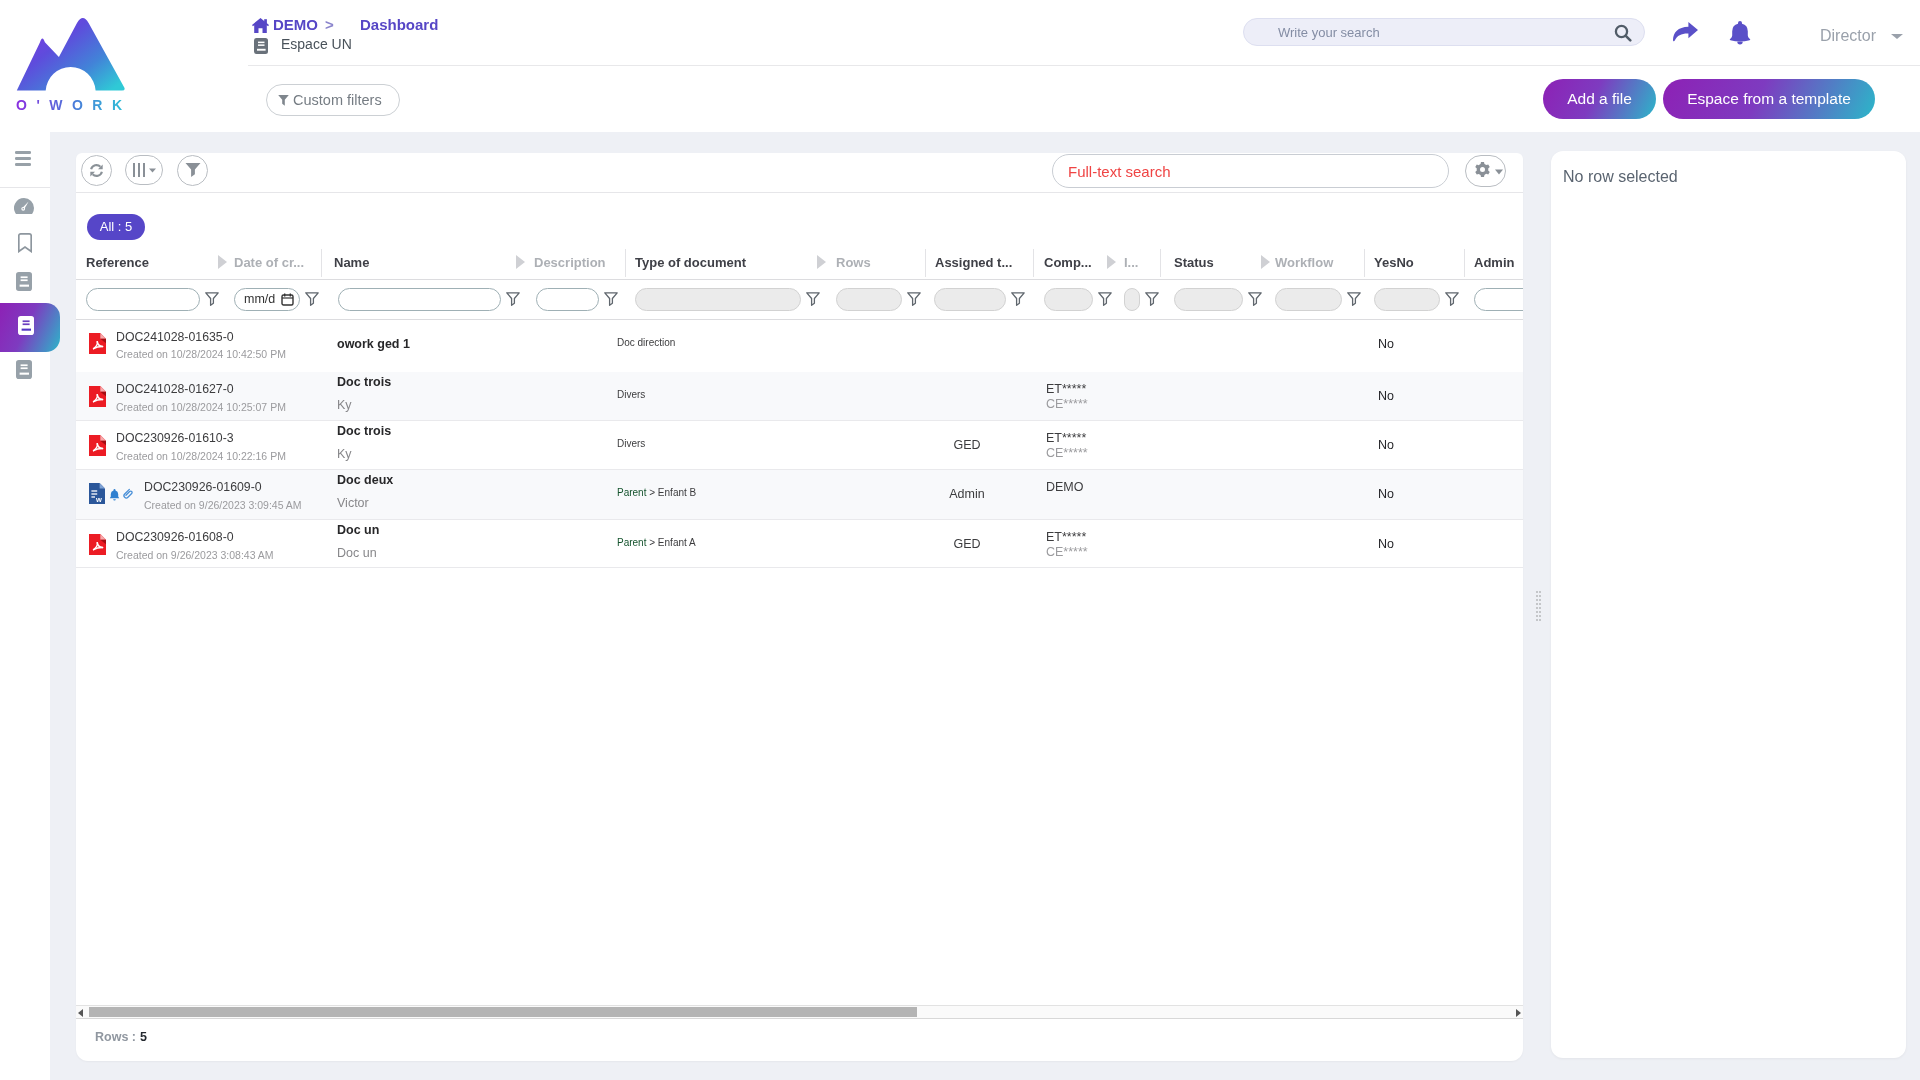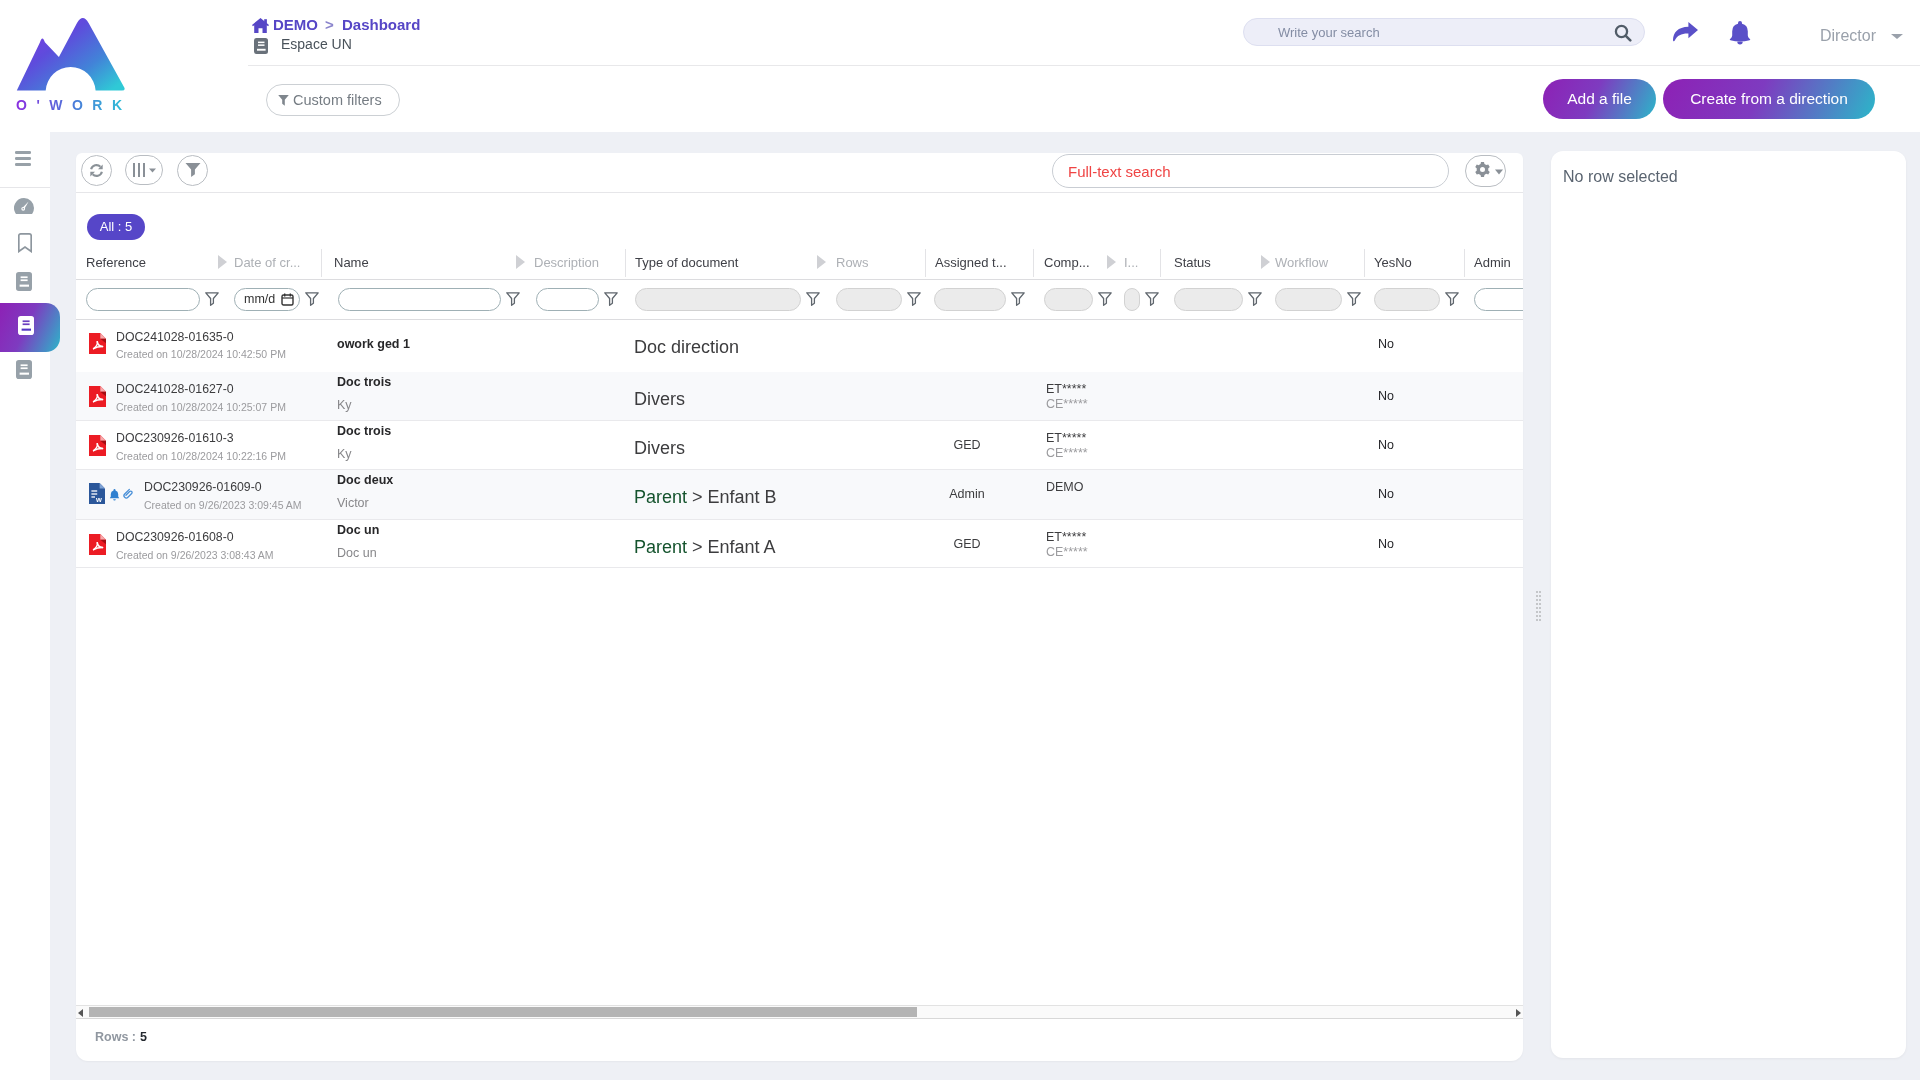--- a/index.html
+++ b/index.html
@@ -36,40 +36,40 @@
 #toolbar { left:0; top:0; width:1447px; height:40px; border-bottom:1px solid #e6e6e9; }
 .circbtn { border:1px solid #b9bdc2; border-radius:50%; width:31px; height:31px; background:#fff; }
 #colbtn { left:49px; top:2px; width:38px; height:30px; border:1px solid #b9bdc2; border-radius:15px; background:#fff; }
 #ftsearch { left:976px; top:1px; width:397px; height:34px; border:1px solid #c9cdd3; border-radius:17px; }
 #ftsearch span { position:absolute; left:15px; top:8px; font-size:15px; color:#ef4444; }
 #gearbtn { left:1389px; top:2px; width:41px; height:32px; border:1px solid #b9bdc2; border-radius:16px; background:#fff; }
 
 #allbadge { left:11px; top:61px; width:58px; height:26px; border-radius:13px; background:#5646c8; color:#fff; font-size:13px; text-align:center; line-height:26px; }
 
 
-.th { top:93px; height:34px; line-height:34px; font-size:13px; font-weight:normal; color:#3f4047; white-space:nowrap; }
+.th { top:93px; height:34px; line-height:34px; font-size:13px; font-weight:bold; color:#3f4047; white-space:nowrap; }
 .thg { color:#adb0b5; }
 .thsep { top:96px; width:1px; height:28px; background:#e3e3e6; }
 .thcaret { top:102px; width:0; height:0; border-top:7px solid transparent; border-bottom:7px solid transparent; border-left:9px solid #cfd0d4; }
 #hdrline { left:0; top:126px; width:1447px; height:1px; background:#dcdcdf; }
 
 
 .fin { top:134.5px; height:23px; border-radius:11.5px; background:#fff; border:1px solid #9fb0b5; }
 .fing { background:#ebebeb; border:1px solid #d2d2d2; }
 .funnel { top:139px; }
 #filtline { left:0; top:165.5px; width:1447px; height:1px; background:#dcdcdf; }
 
 
 .row { left:0; width:1447px; border-bottom:1px solid #e9e9ec; }
 .rowalt { background:#f8f9fb; }
 .cref { left:40px; top:10.5px; font-size:12.3px; color:#3c3c3e; white-space:nowrap; }
 .ccreated { left:40px; top:29px; font-size:10.5px; color:#9b9b9e; white-space:nowrap; }
 .cname { left:261px; top:3px; font-size:12.5px; font-weight:bold; color:#272729; }
 .cname2 { left:261px; top:26.5px; font-size:12.5px; color:#87878a; }
-.ctype { left:558px; top:17.5px; font-size:18px; color:#3c3c3e; }
+.ctype { left:541px; top:17.5px; font-size:10px; color:#3c3c3e; }
 .cgray { color:#14532d; }
 .cassign { left:841px; top:17.5px; width:100px; text-align:center; font-size:12.5px; color:#3c3c3e; }
 .ccomp { left:970px; top:10px; font-size:12.5px; color:#3c3c3e; }
 .ccomp2 { left:970px; top:25.5px; font-size:12.5px; color:#9b9b9e; }
 .cyesno { left:1302px; top:17.5px; font-size:12.5px; color:#26262a; }
 
 
 #hscroll { left:0; top:852px; width:1447px; height:14px; background:#fafafa; border-top:1px solid #e2e2e2; border-bottom:1px solid #d8d8d8; }
 #hthumb { left:13px; top:854px; width:828px; height:10px; background:#b4b4b4; }
 #rowslbl { left:19px; top:877px; font-size:12.5px; font-weight:bold; color:#9097a0; }
@@ -105,21 +105,21 @@
     <path fill="url(#lg1)" d="M2.8 74.5 L25.9 26.4 q2.5-7.8 5-0.1 L44.9 40.9 L63 6.9 q5.8-9.6 11.6 0 L110 71 q2 3.5-2 3.5 L81.6 74.5 a25 25 0 0 0-49.9 0 L4.6 74.5 q-3.2 0-1.8 0 Z"></path>
     <text x="2" y="93.5" font-size="14" font-weight="bold" letter-spacing="9.5" fill="url(#lg2)" font-family="Liberation Sans">O'WORK</text>
   </svg>
 
   <svg class="abs" style="left:252px;top:17px" width="17" height="17" viewBox="0 0 17 17">
     <rect x="12.2" y="2.2" width="2.7" height="5" fill="#5646c6"></rect>
     <path fill="#5646c6" d="M8.5 1 L17 7.9 l-0.9 1.3 -1.3-1 V16 h-4.3 v-4.8 H6.5 V16 H2.2 V8.2 l-1.3 1 L0 7.9 Z"></path>
   </svg>
   <div class="abs bc1" style="left:273px;">DEMO</div>
   <div class="abs" style="left:325px;top:16px;font-size:15px;color:#8a84cc;font-weight:bold;">&gt;</div>
-  <div class="abs bc1" style="left:342px;">Dashboard</div>
+  <div class="abs bc1" style="left:360px;">Dashboard</div>
   <svg class="abs" style="left:254px;top:38px" width="14" height="16" viewBox="0 0 14 16">
     <path fill="#69717a" d="M2.5 0 h9 a2.5 2.5 0 0 1 2.5 2.5 v11 a2.5 2.5 0 0 1-2.5 2.5 h-9 A2.5 2.5 0 0 1 0 13.5 v-11 A2.5 2.5 0 0 1 2.5 0 Z"></path>
     <rect x="4" y="3.6" width="6.5" height="1.5" fill="#fff"></rect>
     <rect x="4" y="6.4" width="6.5" height="1.5" fill="#fff"></rect>
     <rect x="3" y="10.8" width="8.6" height="1.9" fill="#fff"></rect>
   </svg>
   <div class="abs bc2">Espace UN</div>
 
   <div class="abs" id="searchpill">
       <span>Write your search</span>
@@ -137,21 +137,21 @@
   <div class="abs" id="director">Director</div>
   <div class="abs" id="dircaret"></div>
 
   <div class="abs" id="customf">
     <svg style="position:absolute;left:10.5px;top:9.5px" width="11" height="11" viewBox="0 0 11 11">
         <path fill="#7f868d" d="M0.2 0 h10.6 l-4 4.7 v6 l-2.6-2 v-4 Z"></path>
       </svg>
     <span style="position:absolute;left:26px;top:6.5px">Custom filters</span>
   </div>
   <div class="abs gbtn" id="addfile">Add a file</div>
-  <div class="abs gbtn" id="createtpl">Create from a direction</div>
+  <div class="abs gbtn" id="createtpl">Espace from a template</div>
 
   <div class="abs hbar" style="top:151px"></div>
   <div class="abs hbar" style="top:157px"></div>
   <div class="abs hbar" style="top:163px"></div>
   <div class="abs" id="sbdiv"></div>
   <svg class="abs" style="left:14px;top:198px" width="20" height="16" viewBox="0 0 20 16">
     <path fill="#97a1a9" d="M10 0 a10 10 0 0 1 10 10 a10 10 0 0 1-1.6 5.4 a1.6 1.6 0 0 1-1.4 0.6 H3 a1.6 1.6 0 0 1-1.4-0.6 A10 10 0 0 1 10 0 Z"></path>
     <path fill="#fff" d="M8.1 10.2 L14.6 3.4 L9.9 11.7 Z"></path>
     <circle cx="9.2" cy="10.8" r="1.9" fill="#fff"></circle>
     <circle cx="9.2" cy="10.8" r="0.8" fill="#97a1a9"></circle>

